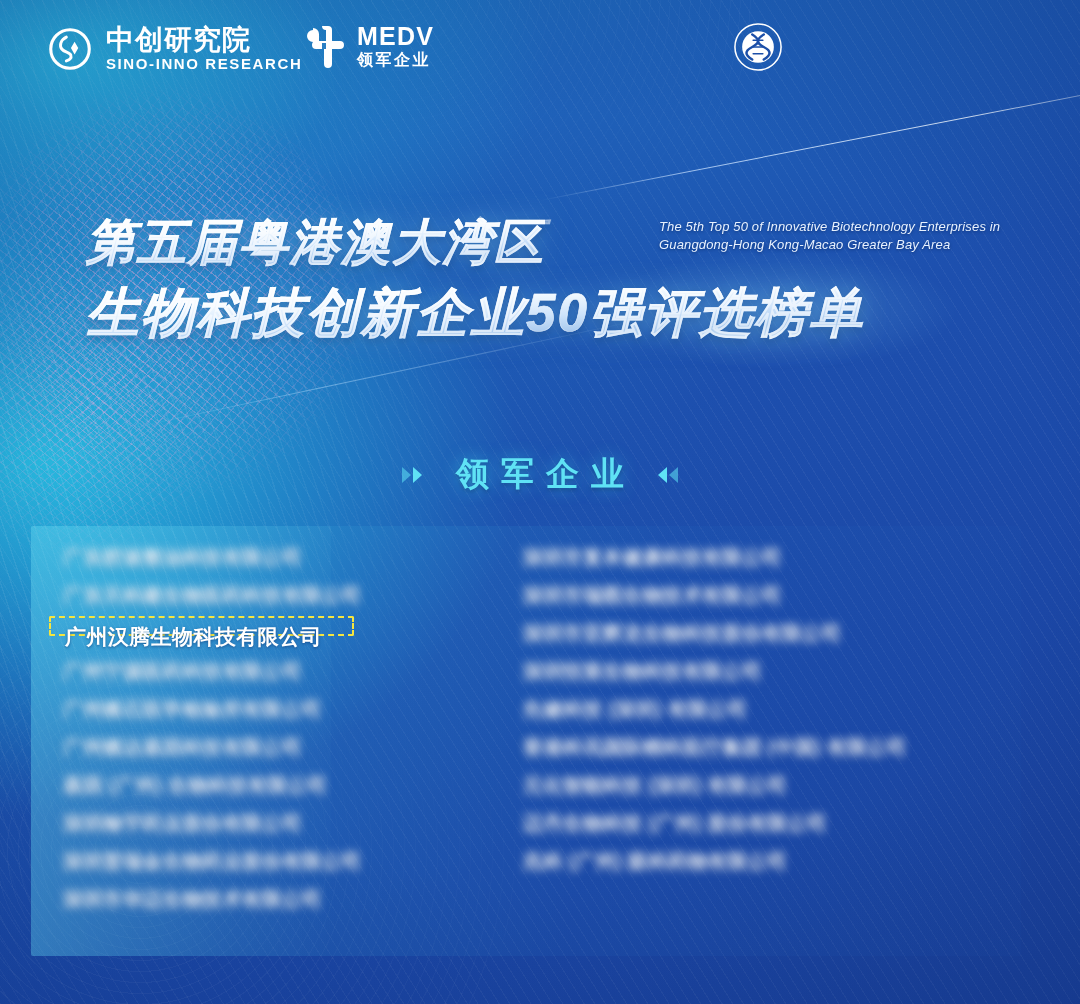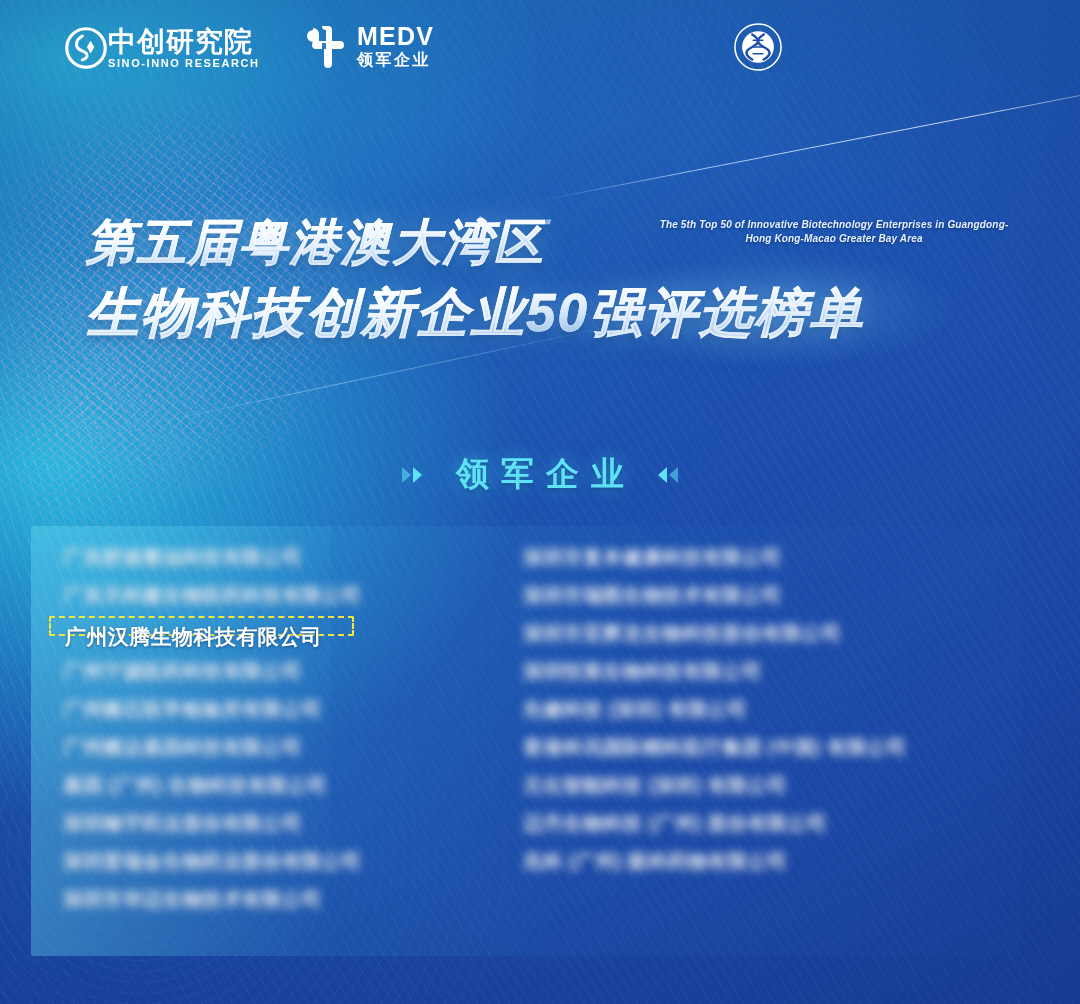--- a/index.html
+++ b/index.html
@@ -85,25 +85,25 @@
     background:radial-gradient(ellipse at 50% 50%, rgba(140,225,255,0.22) 0%, rgba(0,0,0,0) 70%);
   }
   .bg-vignette {
     position:absolute; inset:0;
     background:radial-gradient(ellipse 900px 700px at 52% 50%, rgba(0,0,0,0) 55%, rgba(10,40,110,0.30) 100%);
   }
 
   
   .header { position:absolute; left:0; top:0; width:1080px; height:96px; z-index:9; }
 
-  .logo-left { position:absolute; left:64px; top:26px; display:flex; align-items:center; gap:0;justify-content:flex-end; }
+  .logo-left { position:absolute; left:48px; top:26px; display:flex; align-items:center; gap:14px;justify-content:flex-end; }
   .sino-mark { width:44px; height:44px; flex:0 0 auto; }
   .sino-text { display:flex; flex-direction:column; gap:2px; }
   .sino-cn { font-size:28px; font-weight:700; color:#fff; letter-spacing:1px; line-height:1; }
-  .sino-en { font-size:11px; font-weight:700; color:#fff; letter-spacing:1.6px; line-height:1; }
+  .sino-en { font-size:15px; font-weight:700; color:#fff; letter-spacing:1.6px; line-height:1; }
 
   .logo-medv { position:absolute; left:304px; top:24px; display:flex; align-items:center; gap:11px; }
   .medv-mark { width:42px; height:44px; flex:0 0 auto; }
   .medv-text { display:flex; flex-direction:column; gap:3px; }
   .medv-en { font-size:25px; font-weight:800; color:#fff; letter-spacing:1.2px; line-height:1; }
   .medv-cn { font-size:16px; font-weight:700; color:#fff; letter-spacing:2.5px; line-height:1; }
 
   .logo-right { position:absolute; left:733px; top:22px; display:flex; align-items:center; gap:12px; }
   .top50-seal { width:50px; height:50px; flex:0 0 auto; }
   .top50-text { display:flex; flex-direction:column; gap:3px; }
@@ -122,24 +122,23 @@
     -webkit-background-clip:text; background-clip:text;
     color:transparent;
     -webkit-text-stroke:0.6px rgba(255,255,255,0.55);
     filter:drop-shadow(0 0 12px rgba(120,200,255,0.55)) drop-shadow(0 3px 4px rgba(10,50,110,0.55));
   }
   .title-1 { position:absolute; left:86px; top:18px; font-size:49px; }
   .title-2 { position:absolute; left:86px; top:86px; font-size:53px; }
 
   .title-en {
     position:absolute; left:659px; top:18px; width:350px;
-    font-size:10px; font-style:italic; font-weight:700;
+    font-size:13px; font-style:italic; font-weight:400;
     color:#e8f2ff; line-height:1.42; letter-spacing:.15px;
     text-shadow:0 1px 3px rgba(8,40,100,.7);
-    text-align:center;
   }
 
   
   .section-head {
     position:absolute; left:0; top:452px; width:1080px;
     display:flex; align-items:center; justify-content:center; gap:22px; z-index:8;
   }
   .sec-label {
     font-size:33px; font-weight:700; color:#5fe2f5; letter-spacing:12px;
     text-indent:12px;

